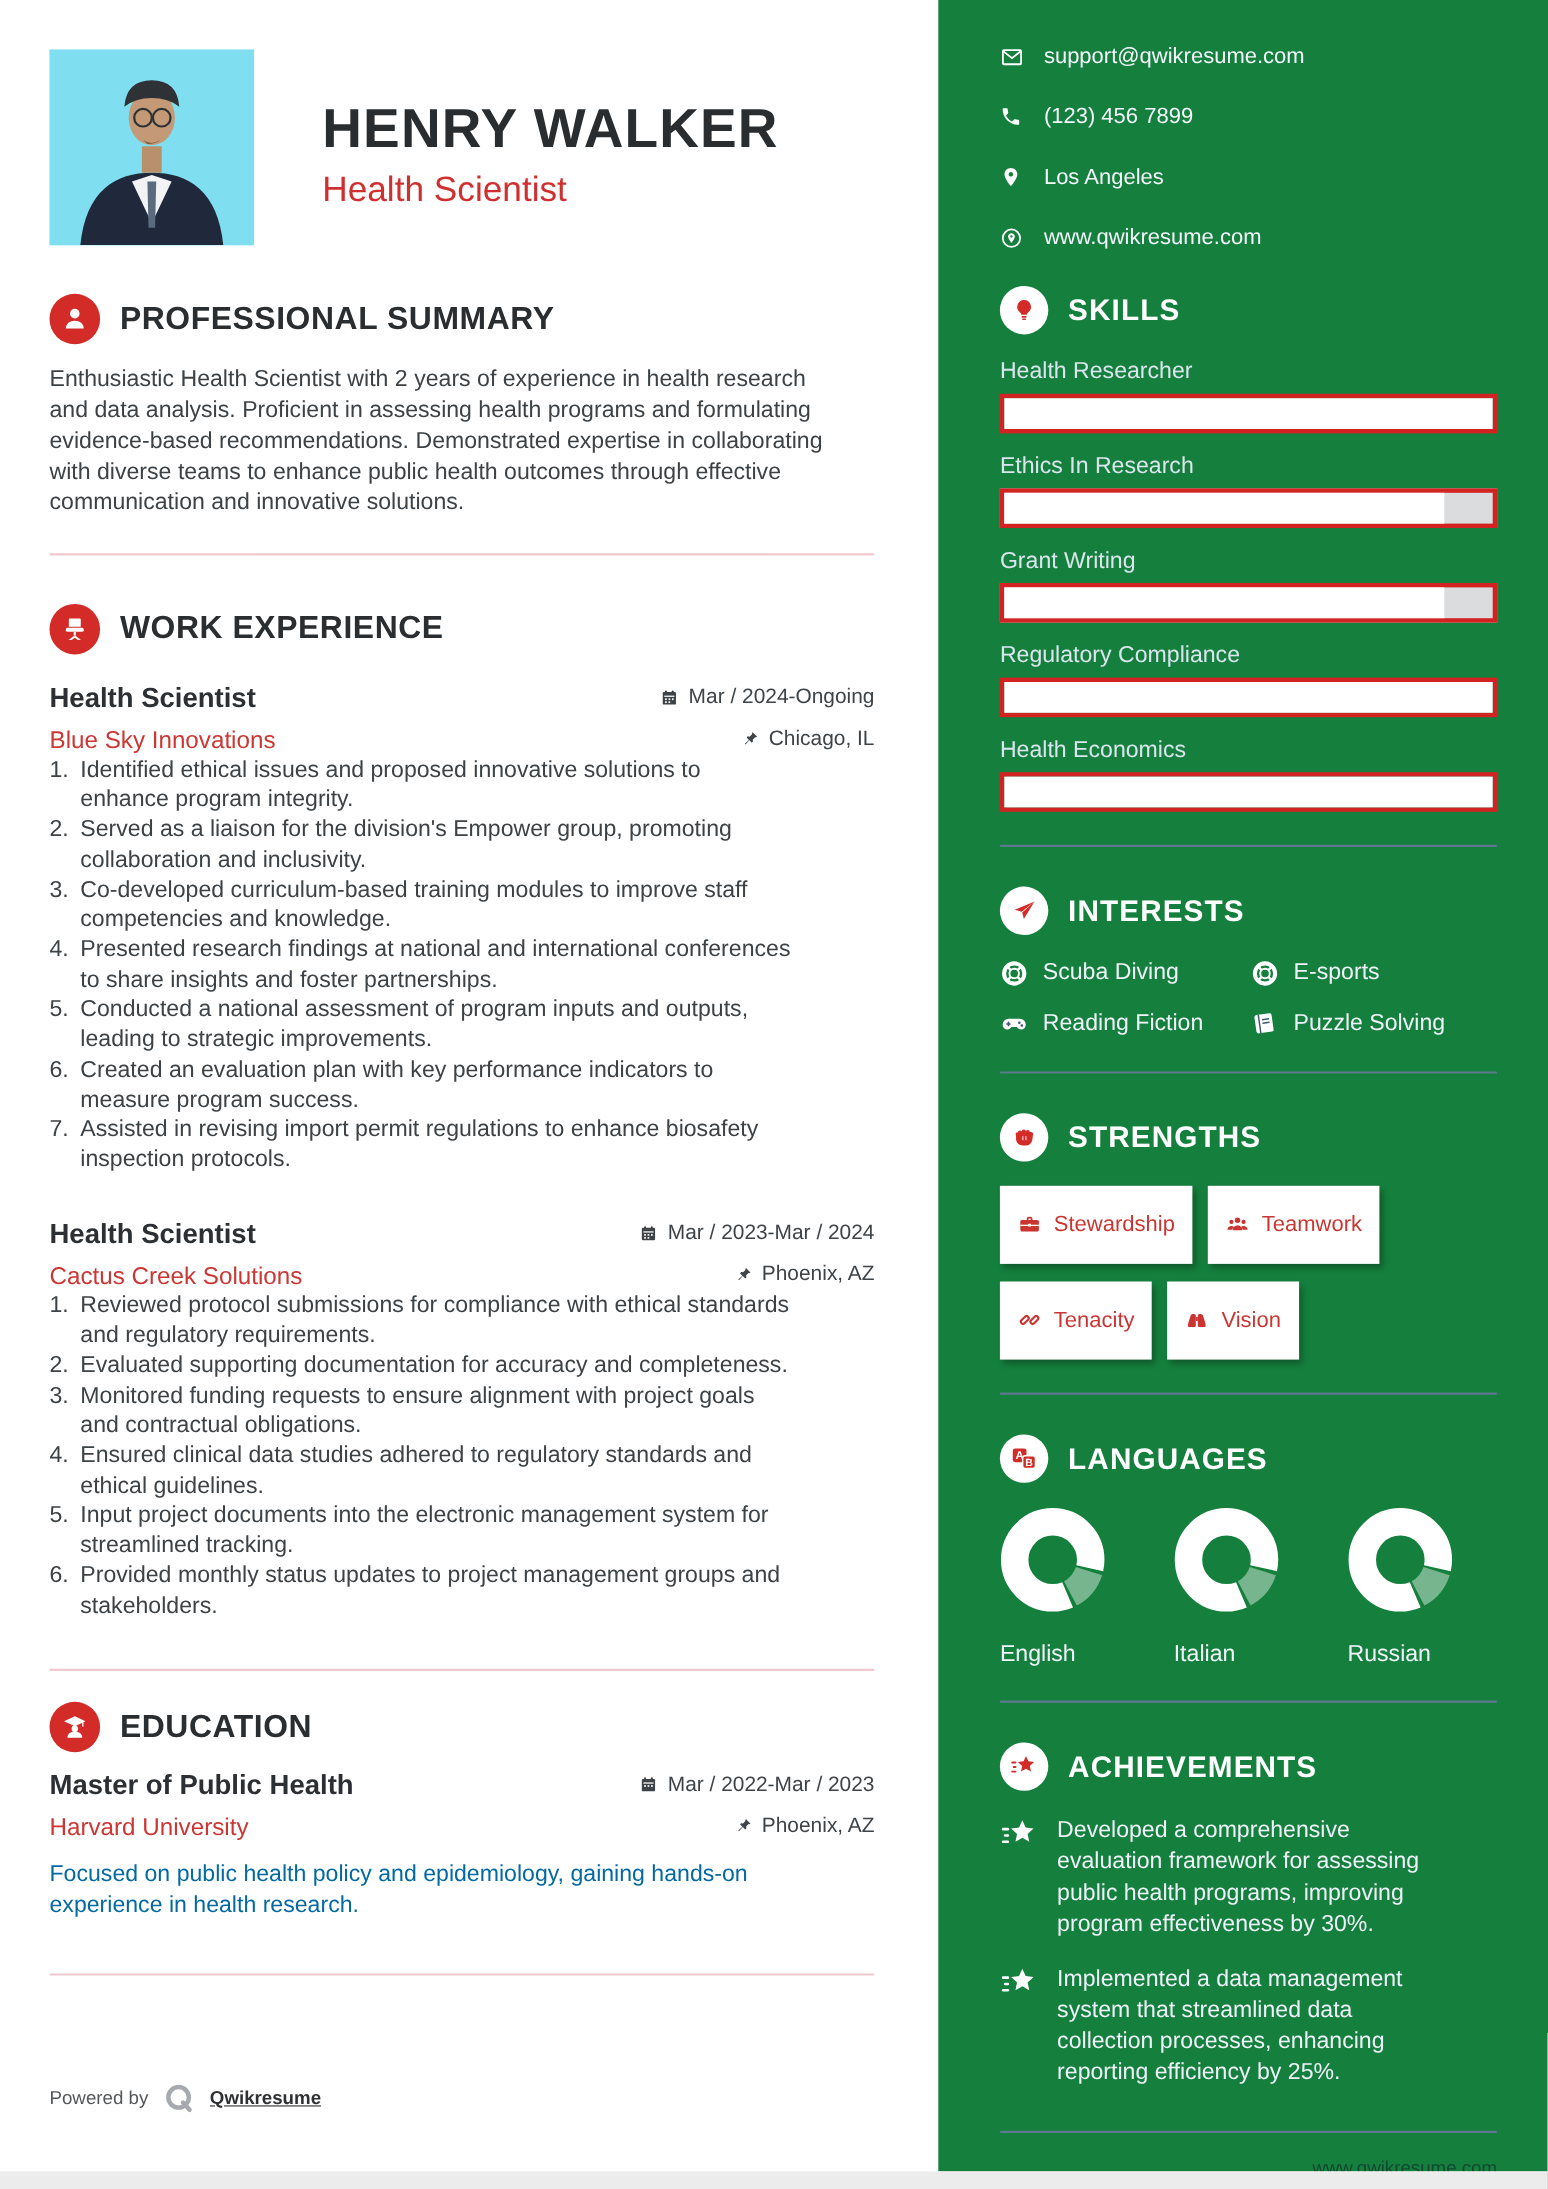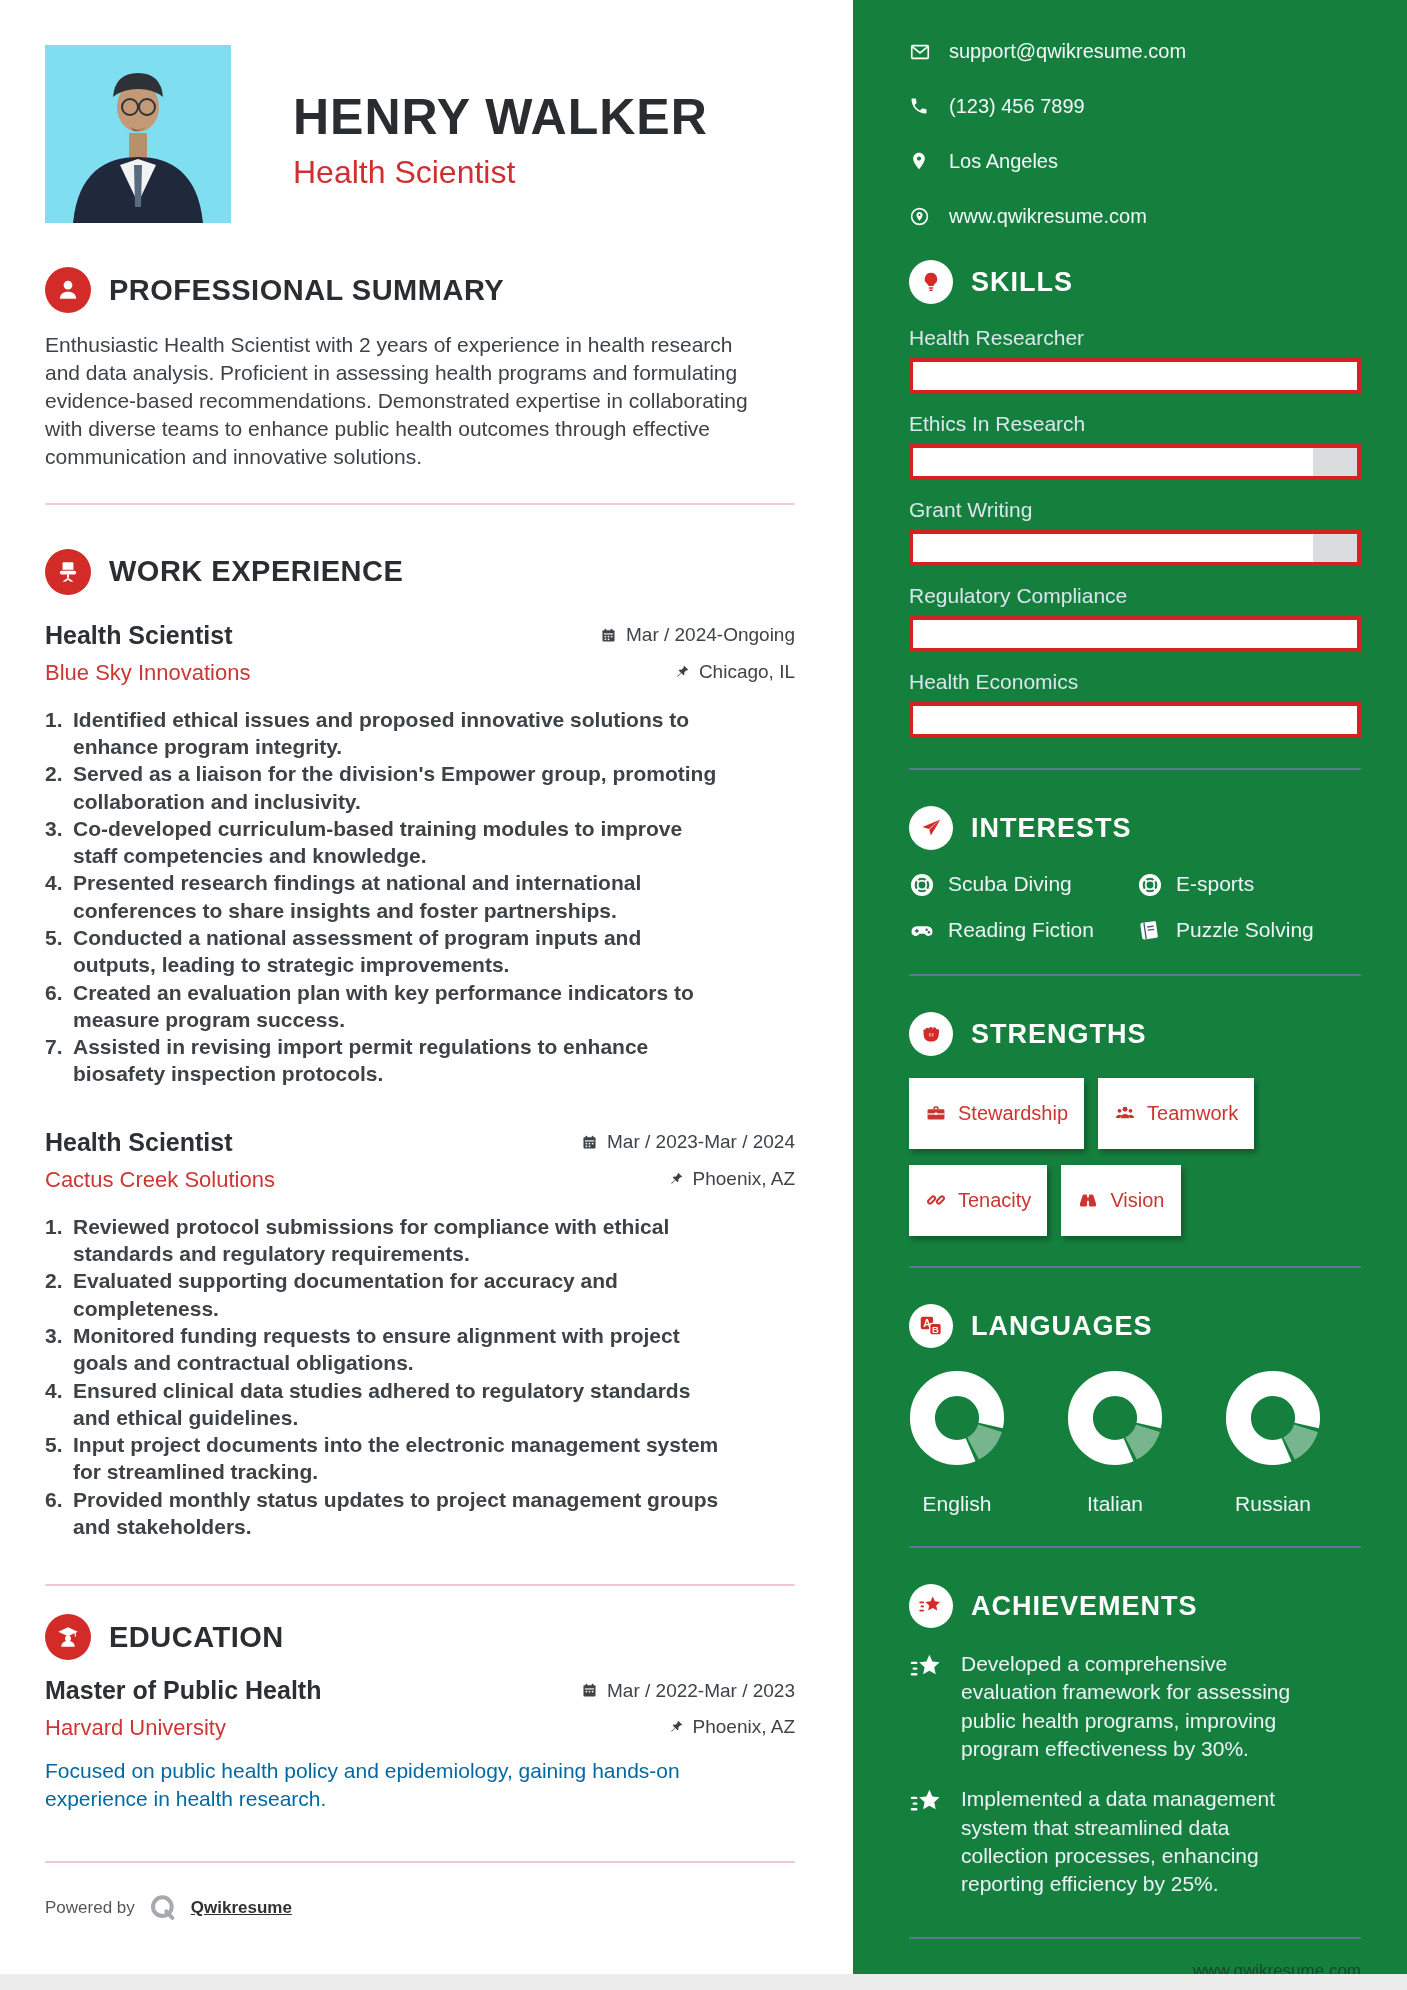--- a/index.html
+++ b/index.html
@@ -21,21 +21,21 @@
   .summary-text { margin-top:18px; font-size:21px; line-height:1.33; color:#3d4246; max-width:705px; }
 
   .ldivider { height:2px; background:#f0c9ce; margin-top:32px; border-radius:1px; }
 
   .job { margin-top:26px; }
   .job-row { display:flex; justify-content:space-between; align-items:baseline; }
   .job-title { font-size:25px; font-weight:600; color:#2c2f33; }
   .meta { display:flex; align-items:center; gap:9px; font-size:19px; color:#3e4348; }
   .company-row { display:flex; justify-content:space-between; align-items:baseline; margin-top:10px; }
   .company { font-size:22px; color:#cc3633; }
-  .bullets { margin-top:20px; counter-reset:li;font-weight:bold; }
+  .bullets { counter-reset:li; }
   .bullet { display:flex; font-size:21px; line-height:1.3; color:#3d4246; }
   .bullet .num { min-width:28px; }
   .bullet .num:before { counter-increment:li; content:counter(li) "."; }
   .bullet .btxt { max-width:650px; }
 
   .edu-rows { margin-top:16px; }
   .edu-degree { font-size:25px; font-weight:600; color:#2c2f33; }
   .edu-school { font-size:22px; color:#cc3633; }
   .edu-desc { margin-top:16px; font-size:21px; line-height:1.33; color:#0369a1; max-width:705px; }
 
@@ -61,21 +61,21 @@
 
   .igrid { display:grid; grid-template-columns:228px 1fr; row-gap:20px; margin-top:4px; }
   .iitem { display:flex; align-items:flex-start; gap:13px; font-size:21px; color:#eef3f8; }
   .iitem .icn { width:26px; height:26px; flex:0 0 auto; display:flex; }
 
   .bgrid { display:flex; flex-wrap:wrap; gap:16px 14px; max-width:452px; }
   .badge { display:inline-flex; align-items:flex-start; gap:11px; background:#ffffff; padding:24px 16px; font-size:20px; font-weight:500; color:#cb3531; box-shadow:3px 4px 6px rgba(0,0,0,0.3); }
   .badge .icn { width:22px; height:22px; display:flex; }
 
   .donuts { display:flex; gap:62px; margin-top:8px; }
-  .lang { display:flex; flex-direction:column; align-items:center; }
+  .lang { display:flex; flex-direction:column; align-items:flex-start; }
   .lang svg { width:96px; height:96px; }
   .lang-label { margin-top:26px; font-size:21px; color:#f0f5fa; }
 
   .aitem { display:flex; gap:16px; margin-bottom:22px; }
   .aitem .astar { width:36px; height:36px; flex:0 0 auto; display:flex; }
   .aitem .atxt { font-size:21px; line-height:1.35; color:#edf2f8; max-width:360px; }
 
   .site { text-align:right; margin-top:22px; font-size:17px; color:rgba(15,25,35,0.55); }
 
   .bottom-strip { position:absolute; left:0; bottom:0; width:100%; height:16px; background:#ececec; }

